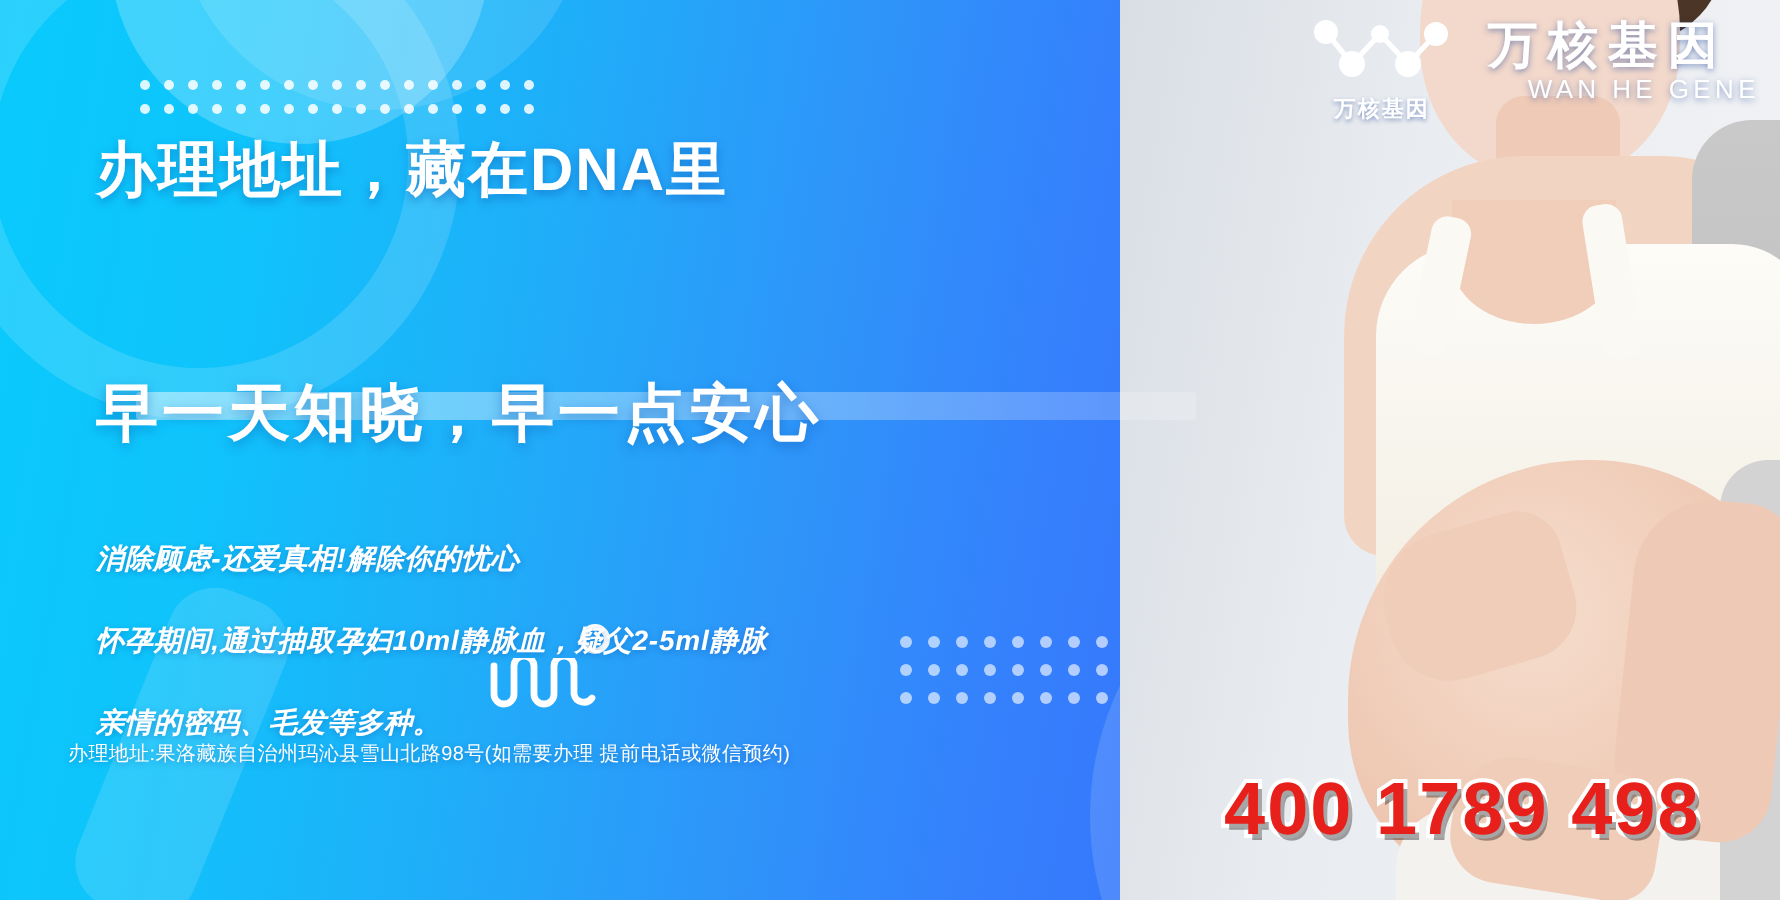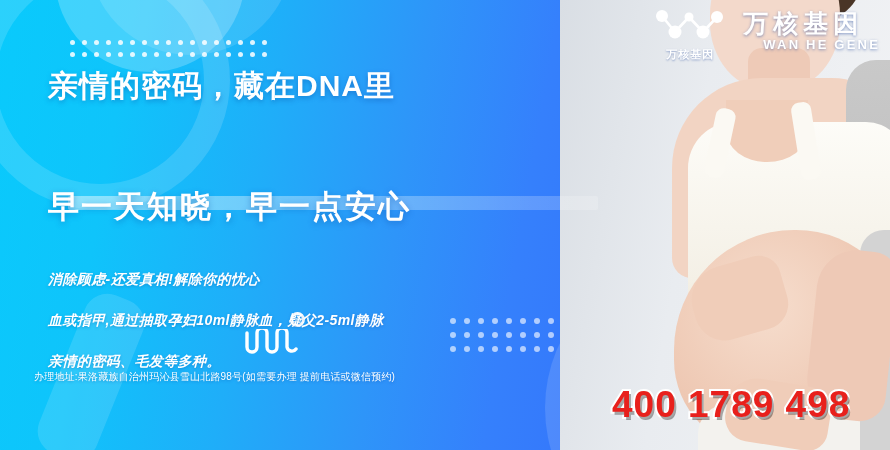--- a/index.html
+++ b/index.html
@@ -189,21 +189,21 @@
   .logo-badge .bcn{
     font-size:11px;font-weight:bold;color:#fff;letter-spacing:1px;
     margin-top:1px;text-shadow:0 1px 2px rgba(20,60,150,.45);
   }
   .logo-word{display:flex;flex-direction:column;line-height:1.05;padding-top:4px;}
   .logo-cn{
     font-size:25px;font-weight:bold;color:#fff;letter-spacing:5px;
     text-shadow:0 1px 3px rgba(20,60,150,.5);
   }
   .logo-en{
-    font-size:13px;font-weight:bold;color:#fff;letter-spacing:2.2px;
+    font-size:13px;font-weight:normal;color:#fff;letter-spacing:2.2px;
     margin-top:2px;text-shadow:0 1px 3px rgba(20,60,150,.5);padding-left:20px;
   }
 
   
   .headline{
     position:absolute;left:48px;top:66px;z-index:5;
   }
   .headline .hl{
     font-size:30px;font-weight:bold;color:#fff;letter-spacing:1px;
     line-height:1.32;white-space:nowrap;
@@ -426,31 +426,31 @@
       </svg>
       <div class="bcn">万核基因</div>
     </div>
     <div class="logo-word">
       <div class="logo-cn">万核基因</div>
       <div class="logo-en">WAN HE GENE</div>
     </div>
   </div>
 
   <div class="headline">
-    <div class="hl">亲情的密码，藏在DNA里</div>
+    <div class="hl">办理地址，藏在DNA里</div>
   </div>
 
   <div class="sub-wrap">
     <div class="sub-bar"></div>
     <div class="sub-title">早一天知晓，早一点安心</div>
   </div>
 
   <div class="body-copy">
     <div class="bl">消除顾虑-还爱真相!解除你的忧心</div>
-    <div class="bl">血或指甲,通过抽取孕妇10ml静脉血，疑父2-5ml静脉</div>
+    <div class="bl">怀孕期间,通过抽取孕妇10ml静脉血，疑父2-5ml静脉</div>
     <div class="bl">亲情的密码、毛发等多种。</div>
   </div>
 
   <div class="address">办理地址:果洛藏族自治州玛沁县雪山北路98号(如需要办理 提前电话或微信预约)</div>
 
   <div class="phone">400 1789 498</div>
 
 </div>
 
 </body></html>

